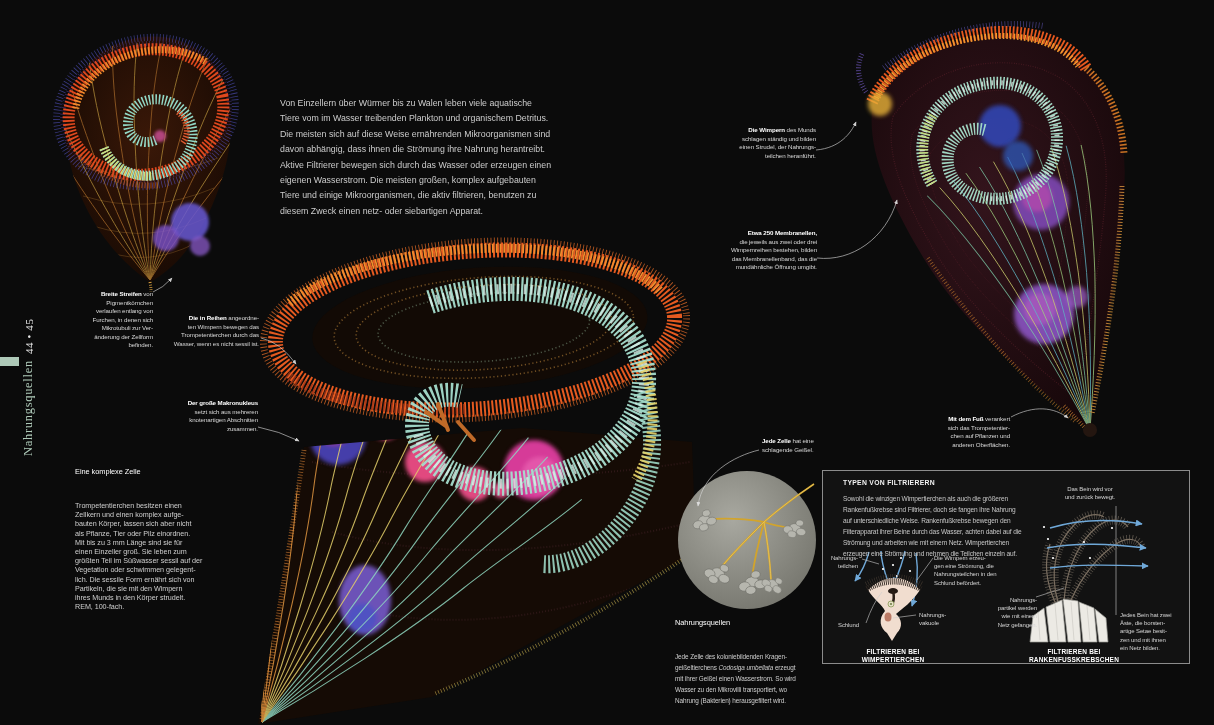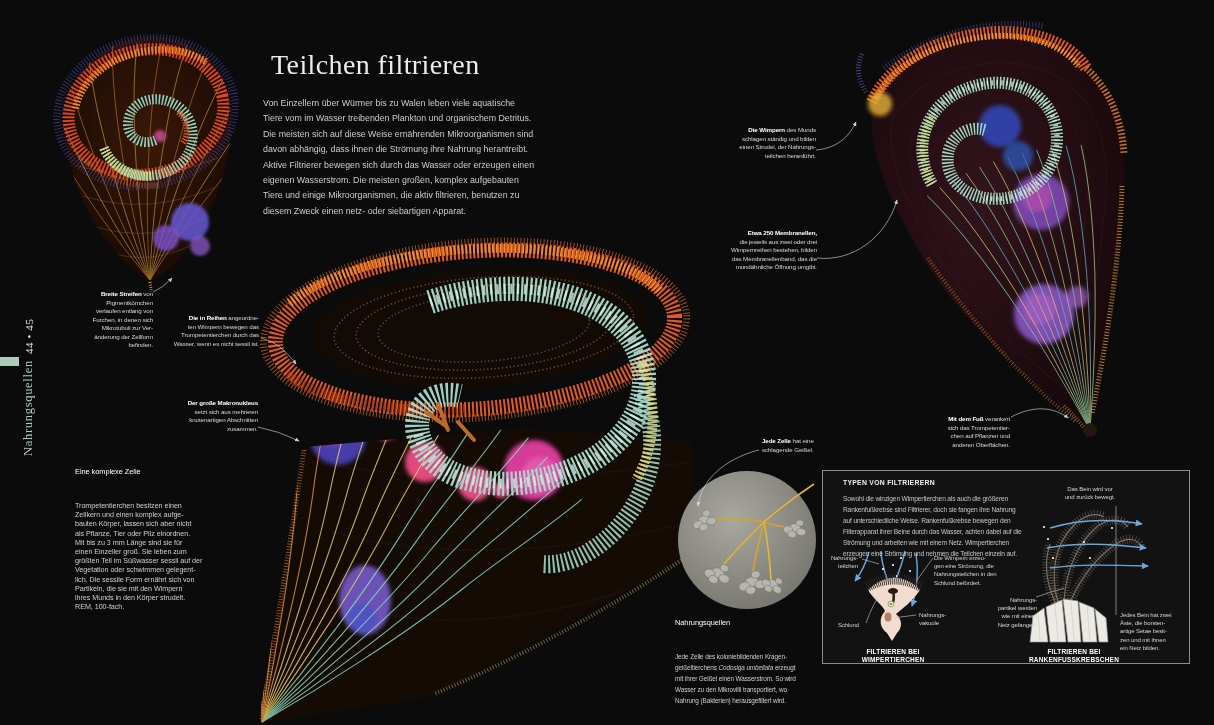--- a/index.html
+++ b/index.html
@@ -8,21 +8,21 @@
   svg{display:block;}
   .art{position:absolute;z-index:10;}
   
   .vert{position:absolute;transform:rotate(-90deg);transform-origin:0 0;white-space:nowrap;z-index:40;}
   #pagenum{font-family:"Liberation Serif",serif;font-size:11px;color:#e9e9e9;letter-spacing:.6px;}
   #section{font-family:"Liberation Serif",serif;font-size:12.5px;color:#aec9b8;letter-spacing:.7px;}
   #sagebar{position:absolute;left:0;top:357px;width:19px;height:9px;background:#aec9b8;z-index:40;}
   
   #title{position:absolute;left:271px;top:49px;font-family:"Liberation Serif",serif;font-size:28px;
          color:#ededed;letter-spacing:.4px;z-index:40;}
-  #intro{position:absolute;left:263px;top:96px;font-size:8.8px;line-height:15.4px;color:#cdcdcd;
+  #intro{position:absolute;left:280px;top:96px;font-size:8.8px;line-height:15.4px;color:#cdcdcd;
          white-space:pre-line;z-index:40;}
   
   .lbl{position:absolute;font-size:6.2px;line-height:8.5px;letter-spacing:-.1px;color:#d8d8d8;
        white-space:pre-line;z-index:40;}
   .lbl b{color:#fff;}
   .r{text-align:right;}
   
   .caption{position:absolute;z-index:40;letter-spacing:-.05px;}
   .caption .ct{font-size:7.4px;font-weight:normal;color:#fff;line-height:10px;}
   .caption .cb{font-size:7.2px;line-height:9.2px;color:#cfcfcf;white-space:pre-line;margin-top:24px;}
@@ -44,21 +44,20 @@
 </style>
 </head>
 <body>
 
 <div id="spread">
 
   <div id="pagenum" class="vert" style="left:23px;top:354px;">44 • 45</div>
   <div id="sagebar"></div>
   <div id="section" class="vert" style="left:21px;top:456px;">Nahrungsquellen</div>
 
-  <div id="title">Teilchen filtrieren</div>
   <div id="intro">Von Einzellern über Würmer bis zu Walen leben viele aquatische
 Tiere vom im Wasser treibenden Plankton und organischem Detritus.
 Die meisten sich auf diese Weise ernährenden Mikroorganismen sind
 davon abhängig, dass ihnen die Strömung ihre Nahrung herantreibt.
 Aktive Filtrierer bewegen sich durch das Wasser oder erzeugen einen
 eigenen Wasserstrom. Die meisten großen, komplex aufgebauten
 Tiere und einige Mikroorganismen, die aktiv filtrieren, benutzen zu
 diesem Zweck einen netz- oder siebartigen Apparat.</div>
 
   <svg class="art" style="left:38px;top:16px;" width="210" height="276" viewBox="0 0 210 276">

